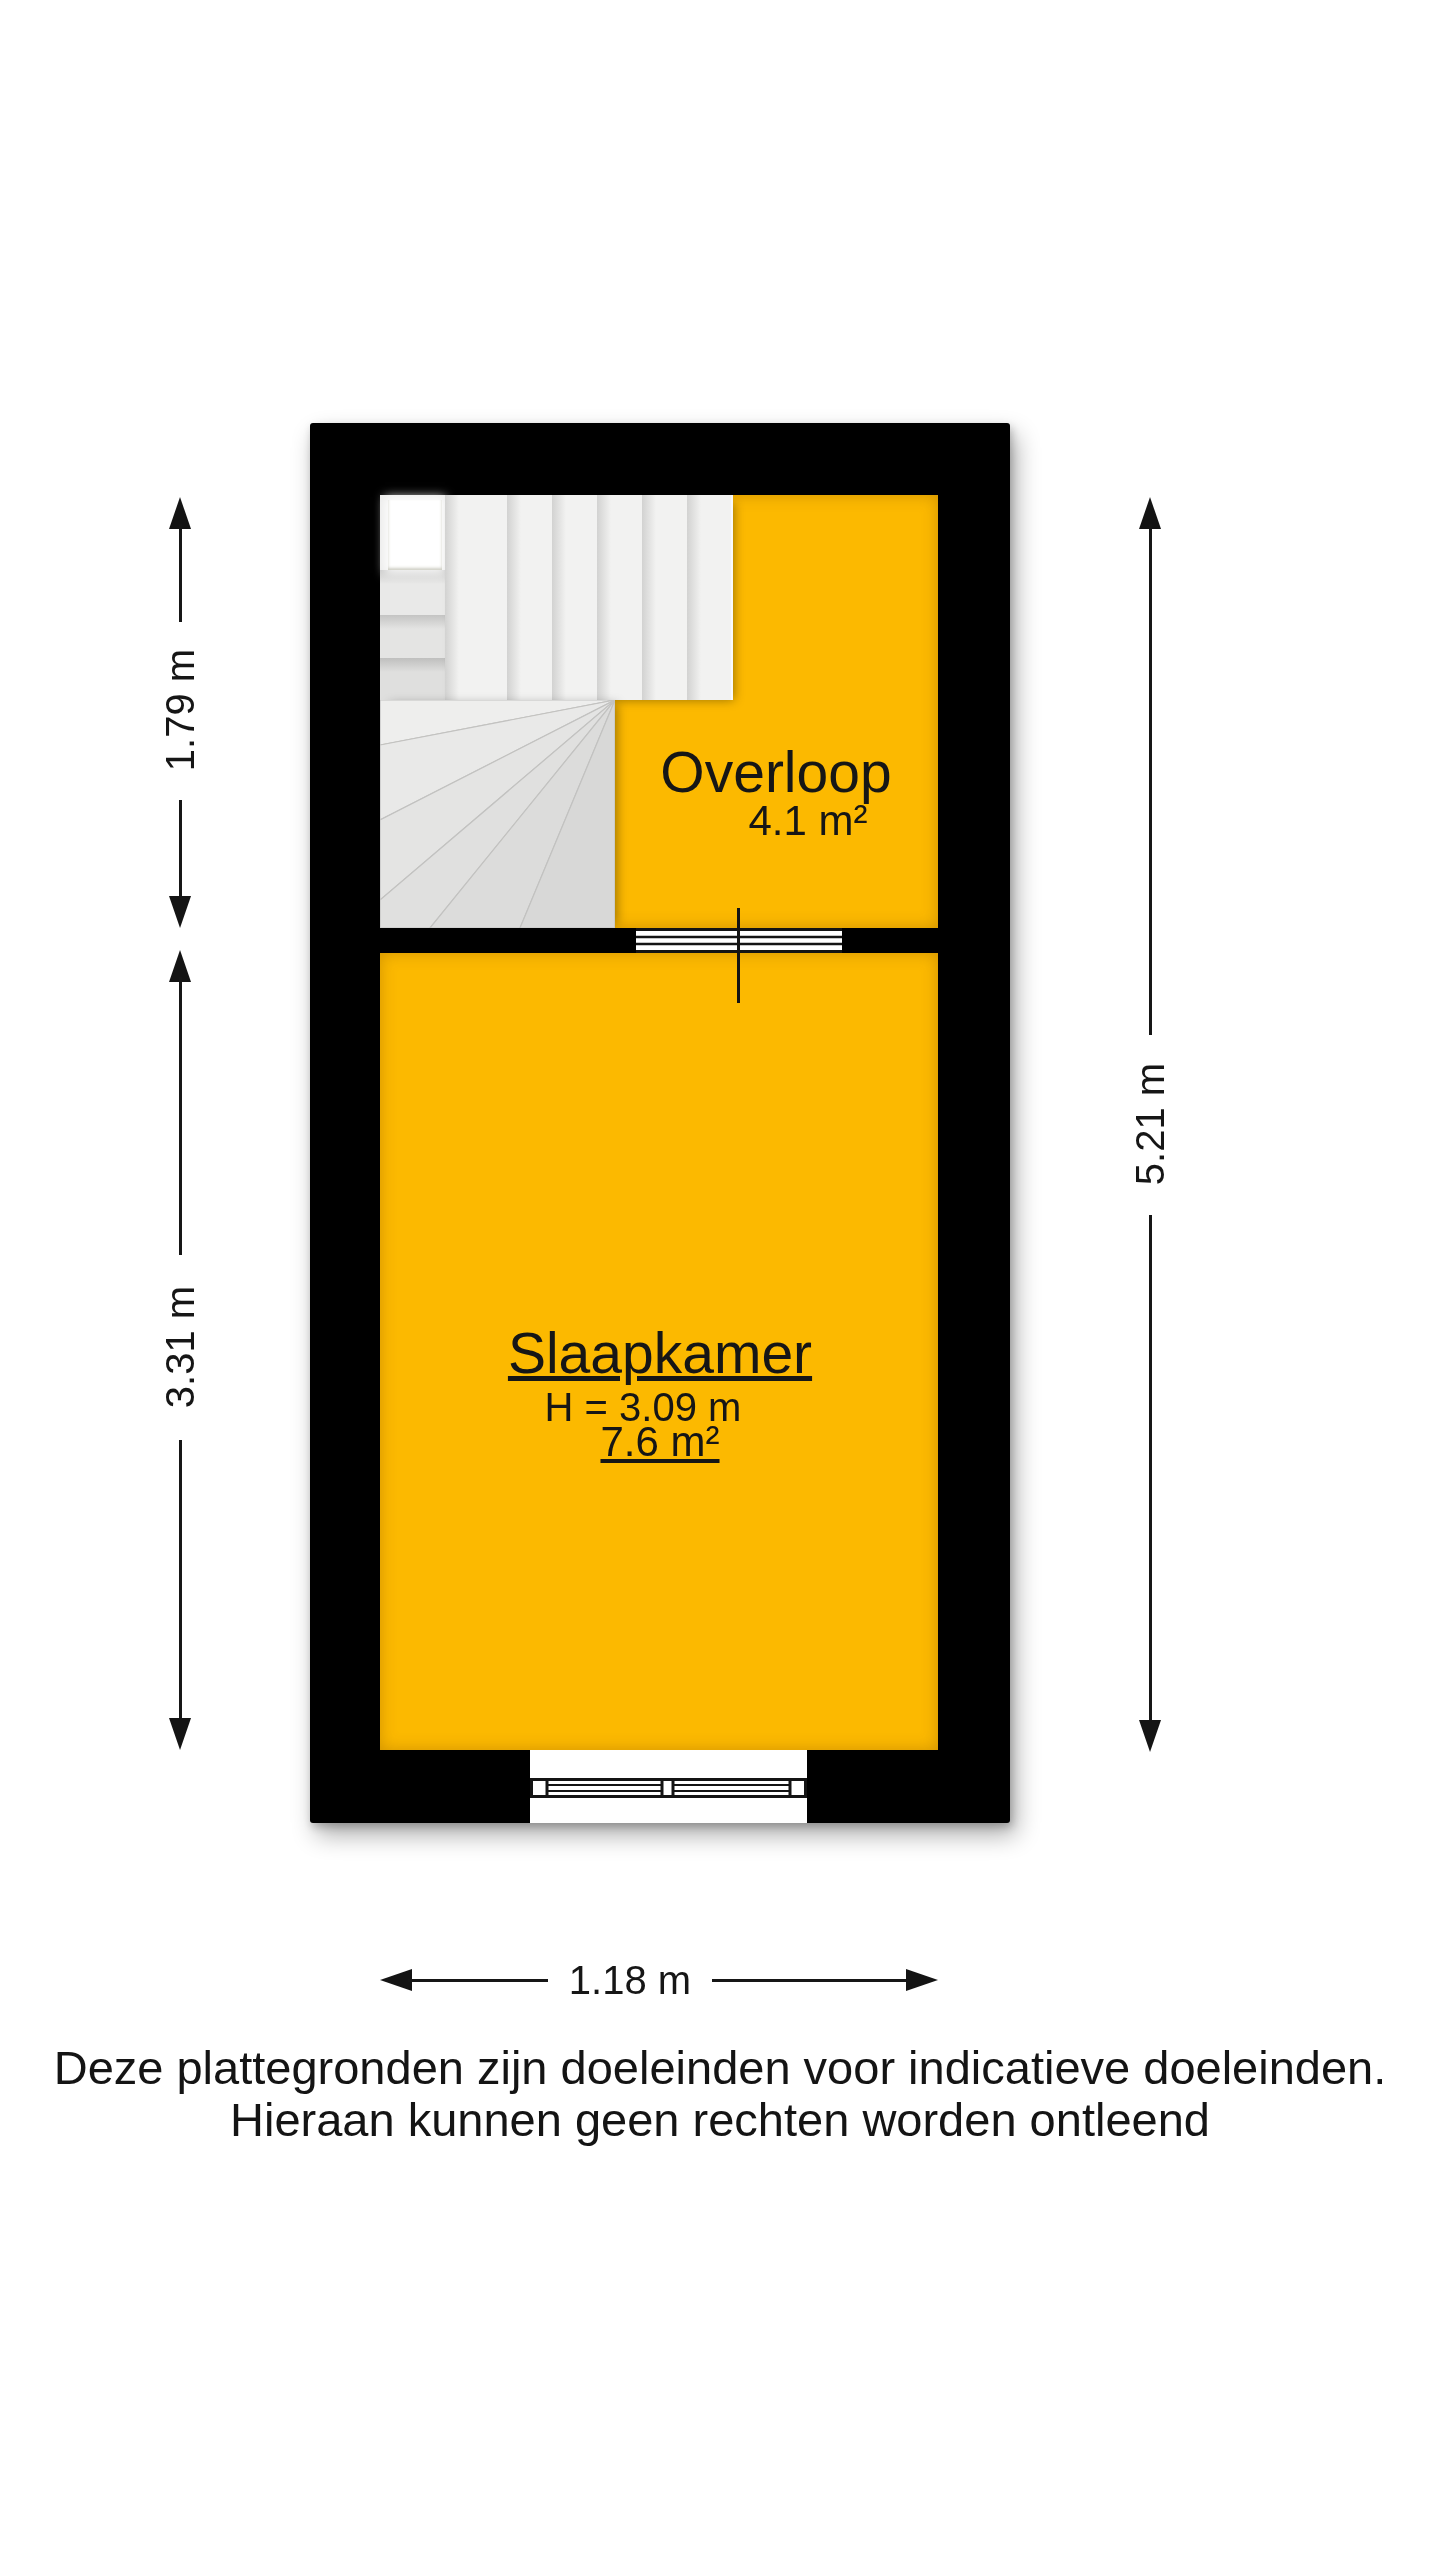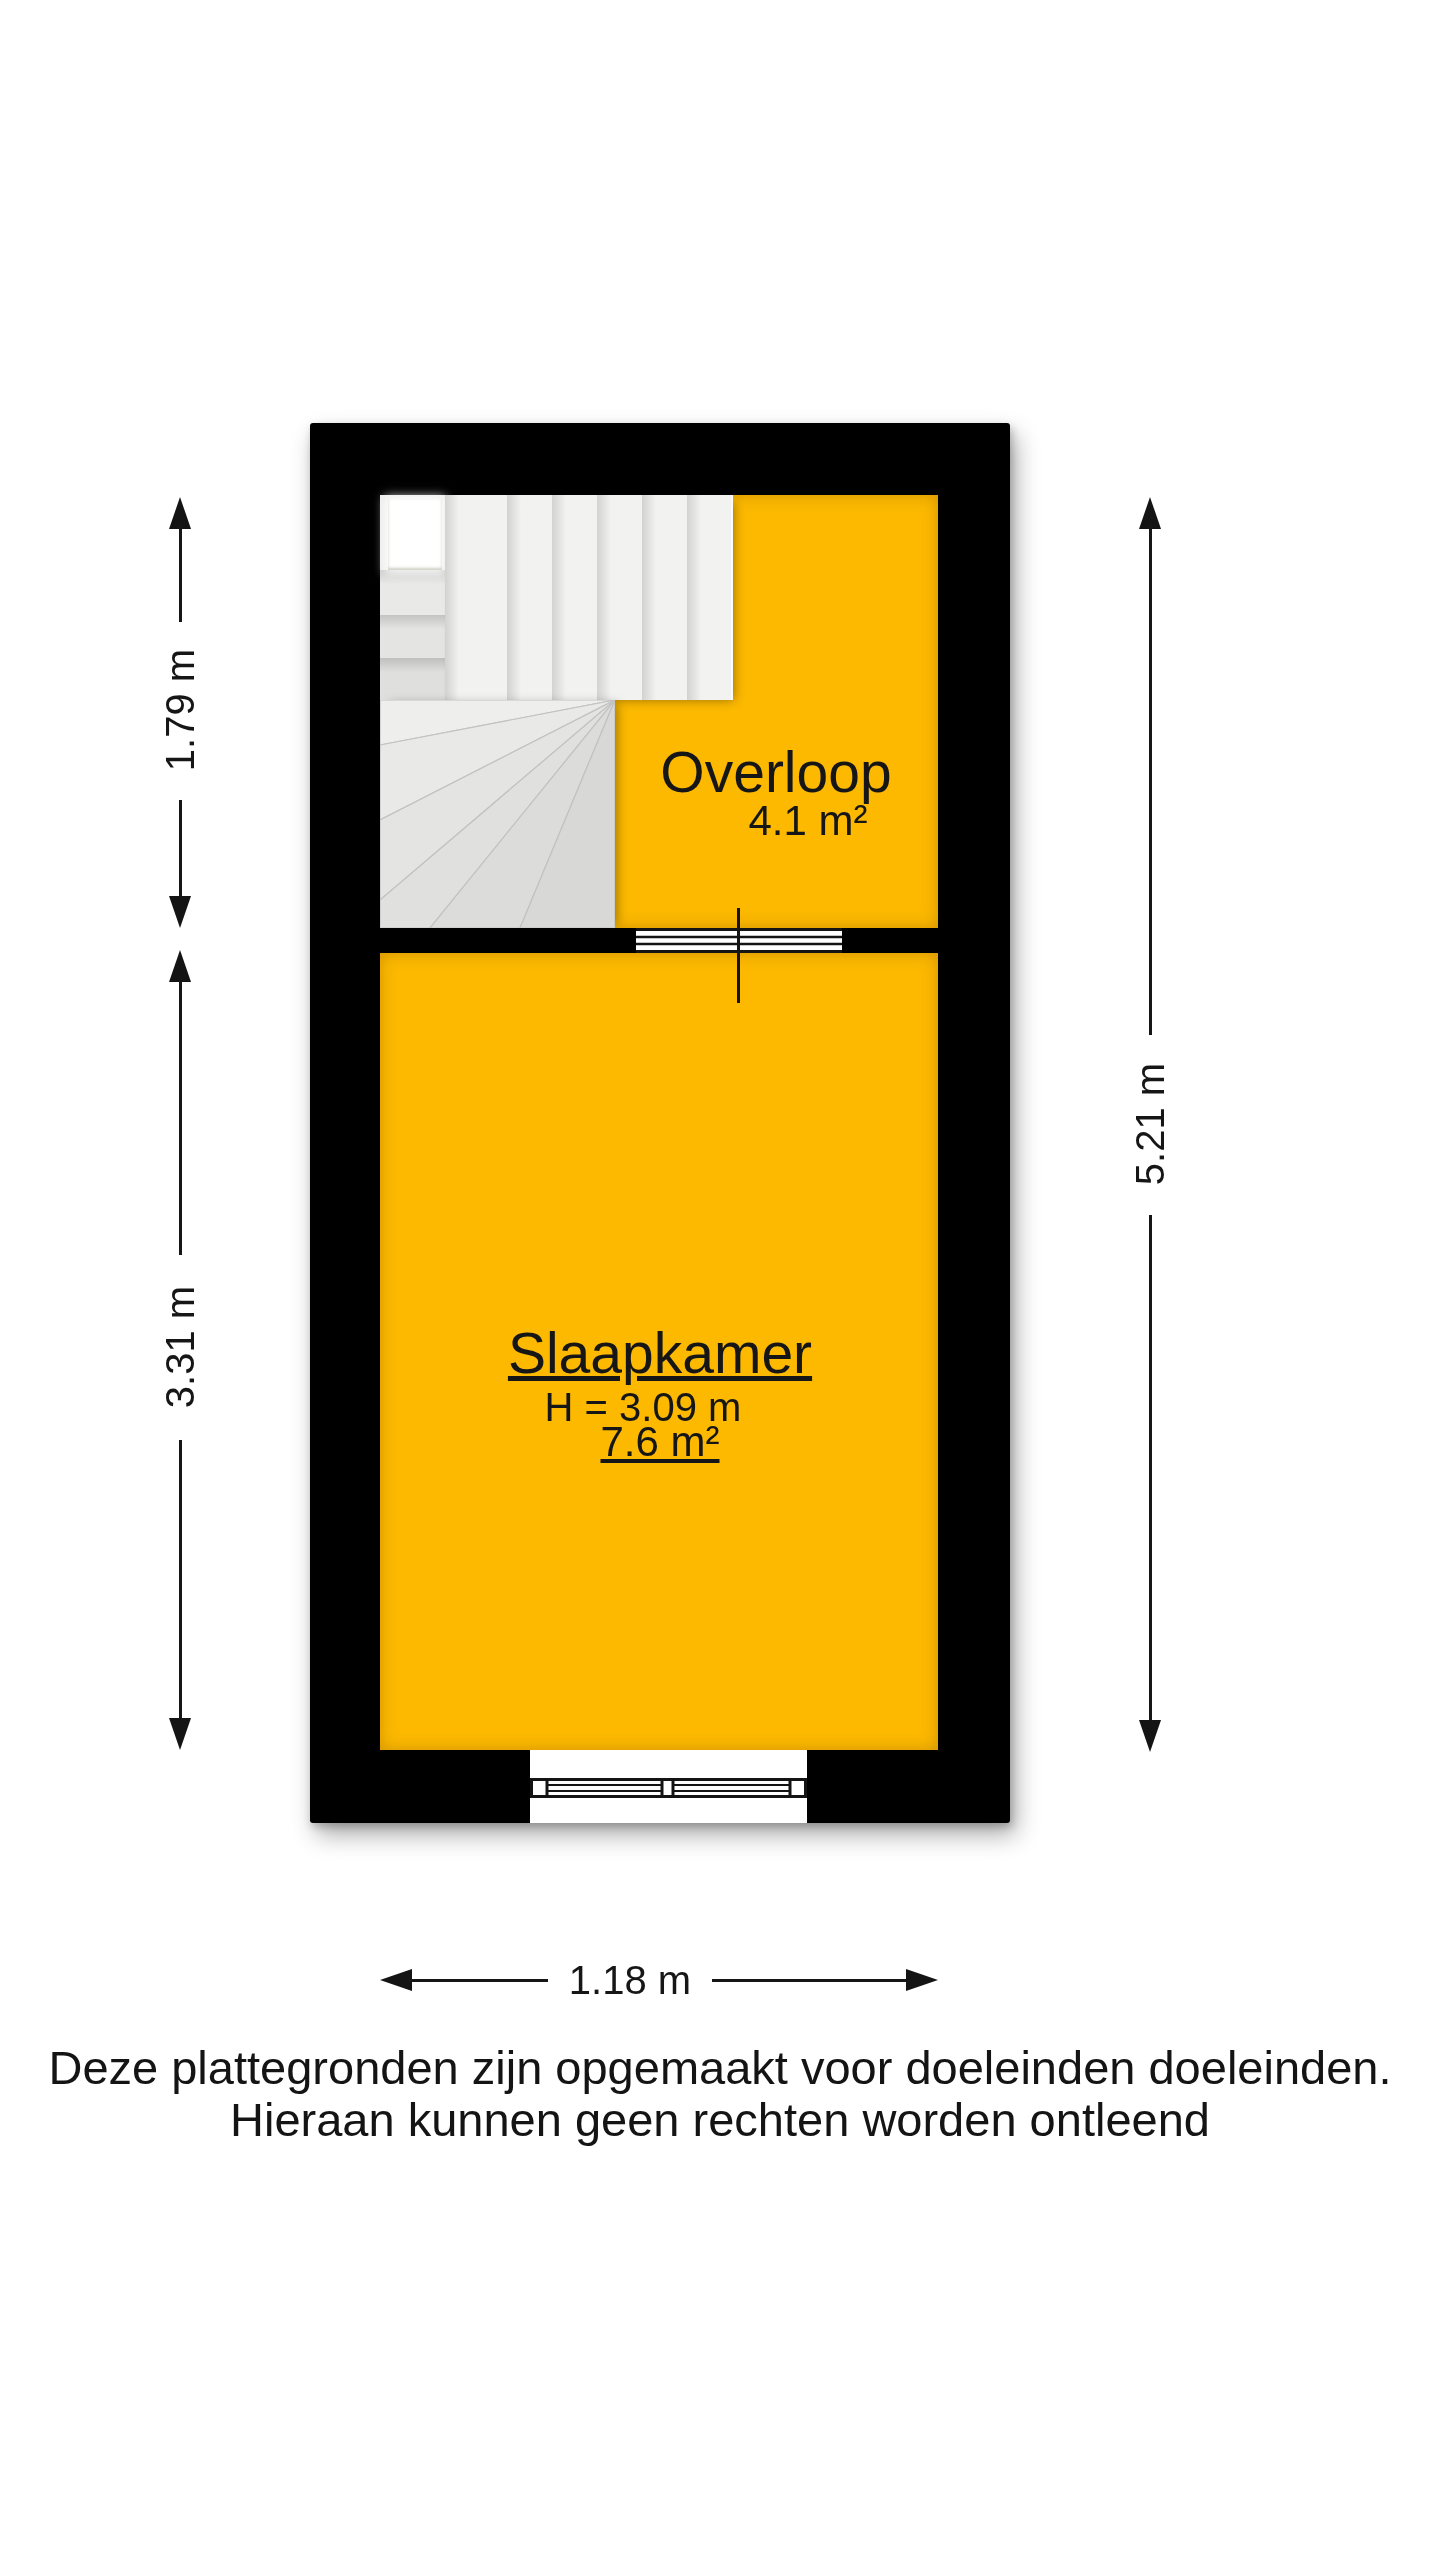--- a/index.html
+++ b/index.html
@@ -172,14 +172,14 @@
 </div>
 
 <div>
   <div class="abs arrow left" style="left:380px;top:1969px;"></div>
   <div class="abs dline" style="left:408px;top:1978.5px;width:140px;height:3px;"></div>
   <div class="abs dimlabel" style="left:530px;top:1958px;">1.18 m</div>
   <div class="abs dline" style="left:712px;top:1978.5px;width:196px;height:3px;"></div>
   <div class="abs arrow right" style="left:906px;top:1969px;"></div>
 </div>
 
-<div class="abs footer-line fl1">Deze plattegronden zijn opgemaakt voor doeleinden doeleinden.</div>
+<div class="abs footer-line fl1">Deze plattegronden zijn doeleinden voor indicatieve doeleinden.</div>
 <div class="abs footer-line fl2">Hieraan kunnen geen rechten worden ontleend</div>
 
 </body></html>

